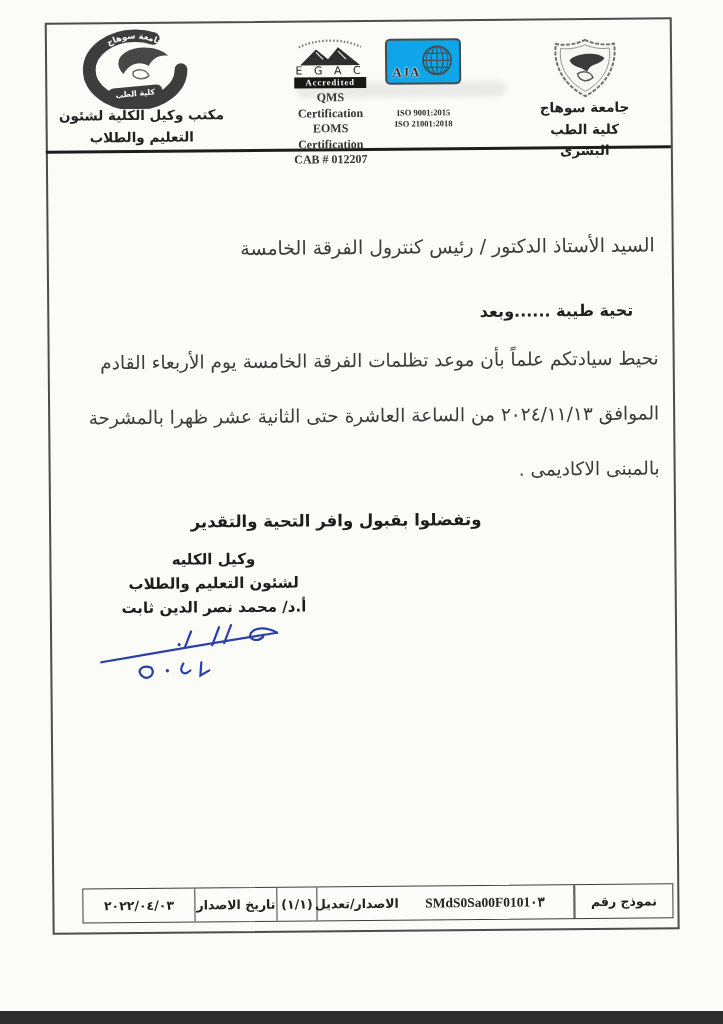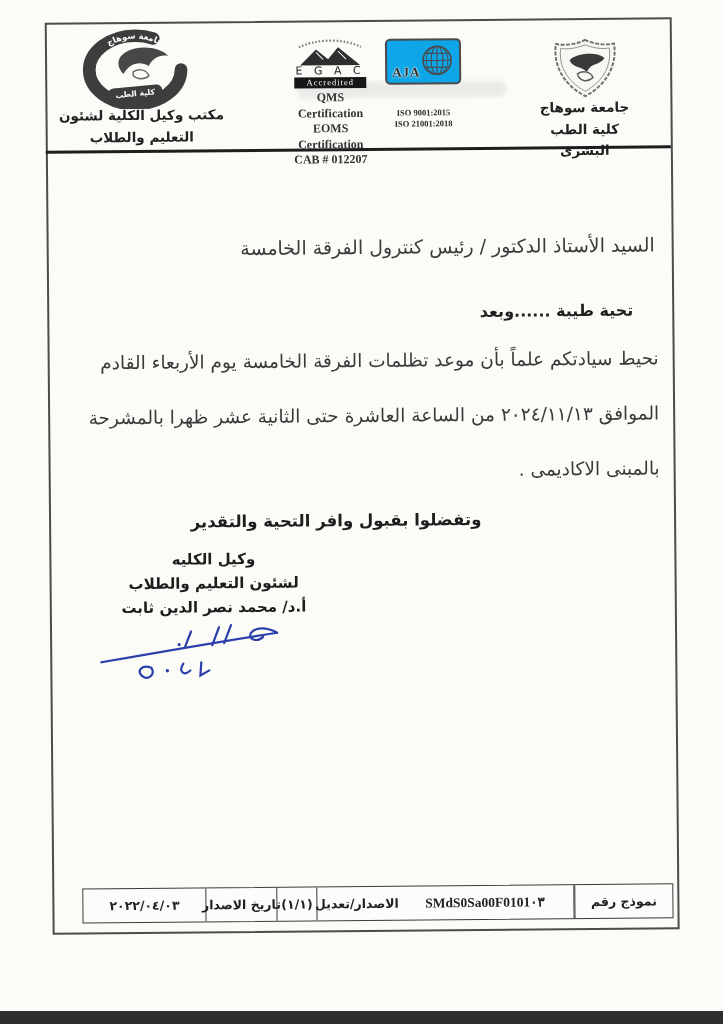--- a/index.html
+++ b/index.html
@@ -19,21 +19,21 @@
   .office-text{
     position:absolute;left:52px;top:103px;width:186px;
     text-align:center;font-size:13.5px;font-weight:bold;line-height:1.6;color:#222;
   }
   .egac{position:absolute;left:289px;top:36px;width:90px;text-align:center;}
   .egac .arc{display:block;margin:0 auto;}
   .egac .mountains{display:block;margin:-2px auto 0;}
   .egac .name{font-size:11px;font-weight:normal;letter-spacing:4px;color:#222;line-height:1;margin-top:-1px;}
   .egac .accredited{
     width:72px;margin:1px auto 2px;background:#171717;color:#fff;
-    font-size:8.5px;font-weight:normal;letter-spacing:1px;line-height:11px;
+    font-size:8.5px;font-weight:bold;letter-spacing:1px;line-height:11px;
     font-family:"Liberation Serif",serif;
   }
   .egac .cert{font-size:12px;font-weight:bold;color:#333;line-height:1.3;font-family:"Liberation Serif",serif;}
   .aja{position:absolute;left:387px;top:39px;width:80px;text-align:center;}
   .aja-box{position:relative;width:72px;height:42px;border:2.5px solid #4a4a4a;border-radius:5px;margin:0 auto;background:#0ea5e9;}
   .aja-name{
     position:absolute;left:5px;bottom:2px;font-family:"Liberation Serif",serif;
     font-size:13px;font-weight:bold;letter-spacing:1px;color:#2f2f2f;
     text-shadow:0 0 2px #fcfcfa,0 0 2px #fcfcfa;
   }
@@ -67,21 +67,21 @@
   .f-cell{
     display:flex;align-items:center;justify-content:center;
     font-size:12.5px;font-weight:bold;color:#222;white-space:nowrap;
     border-inline-end:1.5px solid #3c3c3c;box-sizing:border-box;
   }
   .f-cell:last-child{border-inline-end:none;}
   .c-model{width:98px;}
   .c-code{width:178px;direction:ltr;font-family:"Liberation Serif",serif;font-size:13.5px;}
   .c-issue{width:80px;}
   .c-ver{width:40px;}
-  .c-datelbl{width:71px;}
+  .c-datelbl{width:82px;}
   .c-date{width:111px;flex:1;}
   
   .scan-strip{position:absolute;left:0;top:1011px;width:723px;height:13px;background:#2e2e2e;}
   .smudge{position:absolute;left:300px;top:82px;width:210px;height:16px;background:#8a8a8a;opacity:.14;border-radius:8px;filter:blur(2px);}
 </style>
 </head>
 <body>
 
 <div class="sheet">
 

